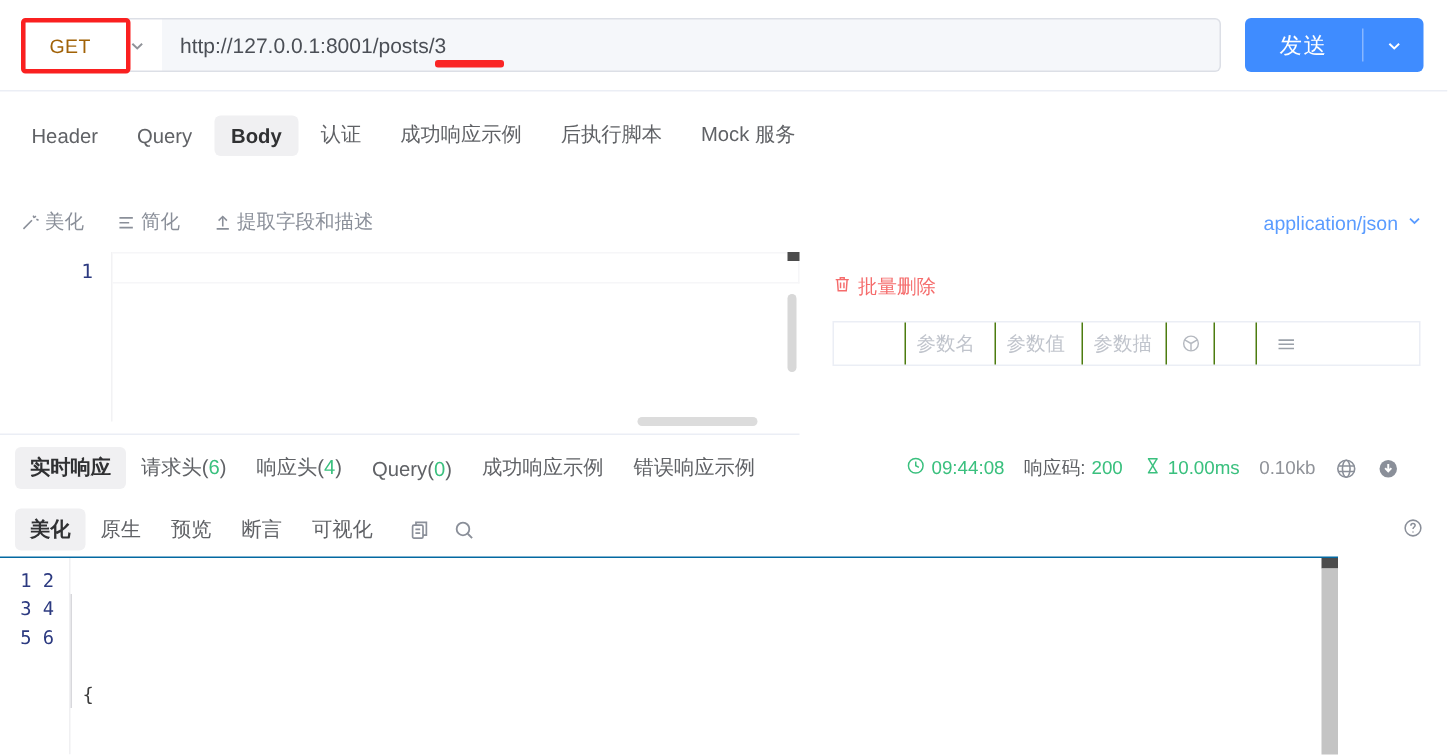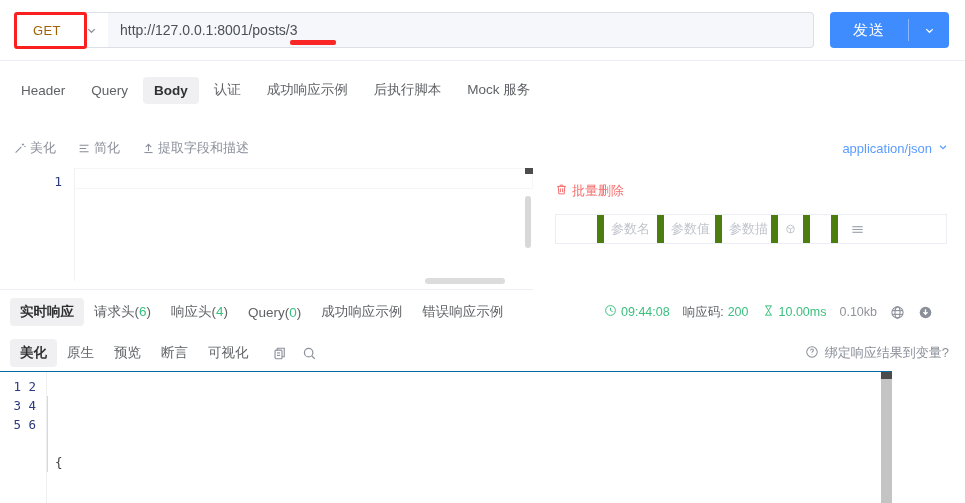--- a/index.html
+++ b/index.html
@@ -250,21 +250,21 @@
     margin-top: 14px;
     display: flex;
     height: 30px;
     border: 1px solid #ebeef5;
     width: 392px;
     font-size: 13px;
   }
   .pcell {
     display: flex;
     align-items: center;
-    border-right: 7px solid #4d7c0f;
+    border-right: 1px solid #4d7c0f;
     padding: 0 7px;
     color: #c0c4cc;
     overflow: hidden;
     white-space: nowrap;
   }
   .pcell:last-child { border-right: none; }
   .pc-check { width: 48px; }
   .pc-name  { width: 60px; }
   .pc-value { width: 58px; }
   .pc-type  { width: 70px; color: #606266; justify-content: space-between; gap: 4px; }
@@ -635,21 +635,20 @@
   </div>
 
   <div class="bindvar">
     <span>
       <svg width="14" height="14" viewBox="0 0 16 16" fill="none" stroke="currentColor" stroke-width="1.15">
         <circle cx="8" cy="8" r="6"></circle>
         <path d="M6.4 6.2 C6.4 5.1 7.1 4.6 8 4.6 C9 4.6 9.6 5.2 9.6 6.1 C9.6 7.2 8 7.4 8 8.8"></path>
         <circle cx="8" cy="11" r="0.55" fill="currentColor" stroke="none"></circle>
       </svg>
     </span>
-    <span>绑定响应结果到变量?</span>
   </div>
 </div>
 
 <div class="json-wrap">
   <div class="json-gutter">1
 2
 3
 4
 5
 6</div>

